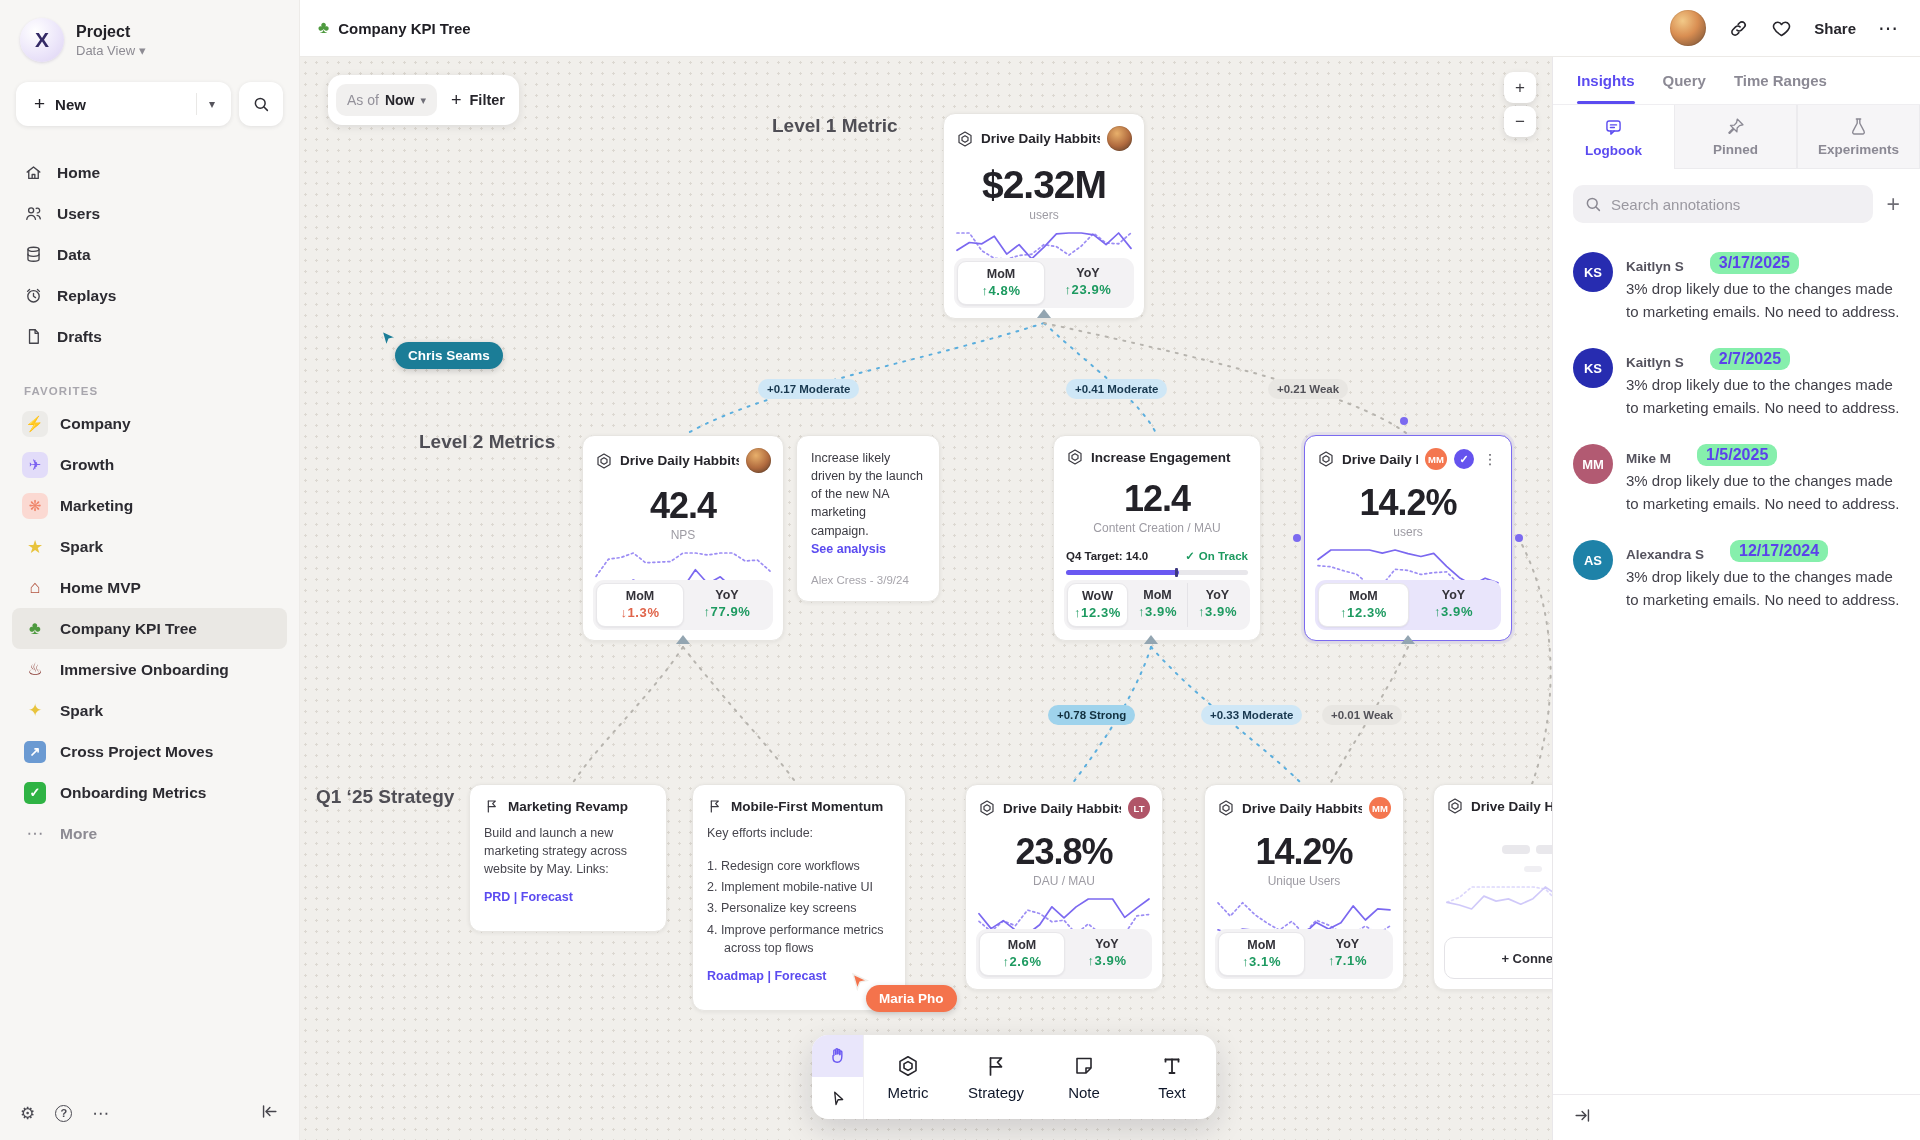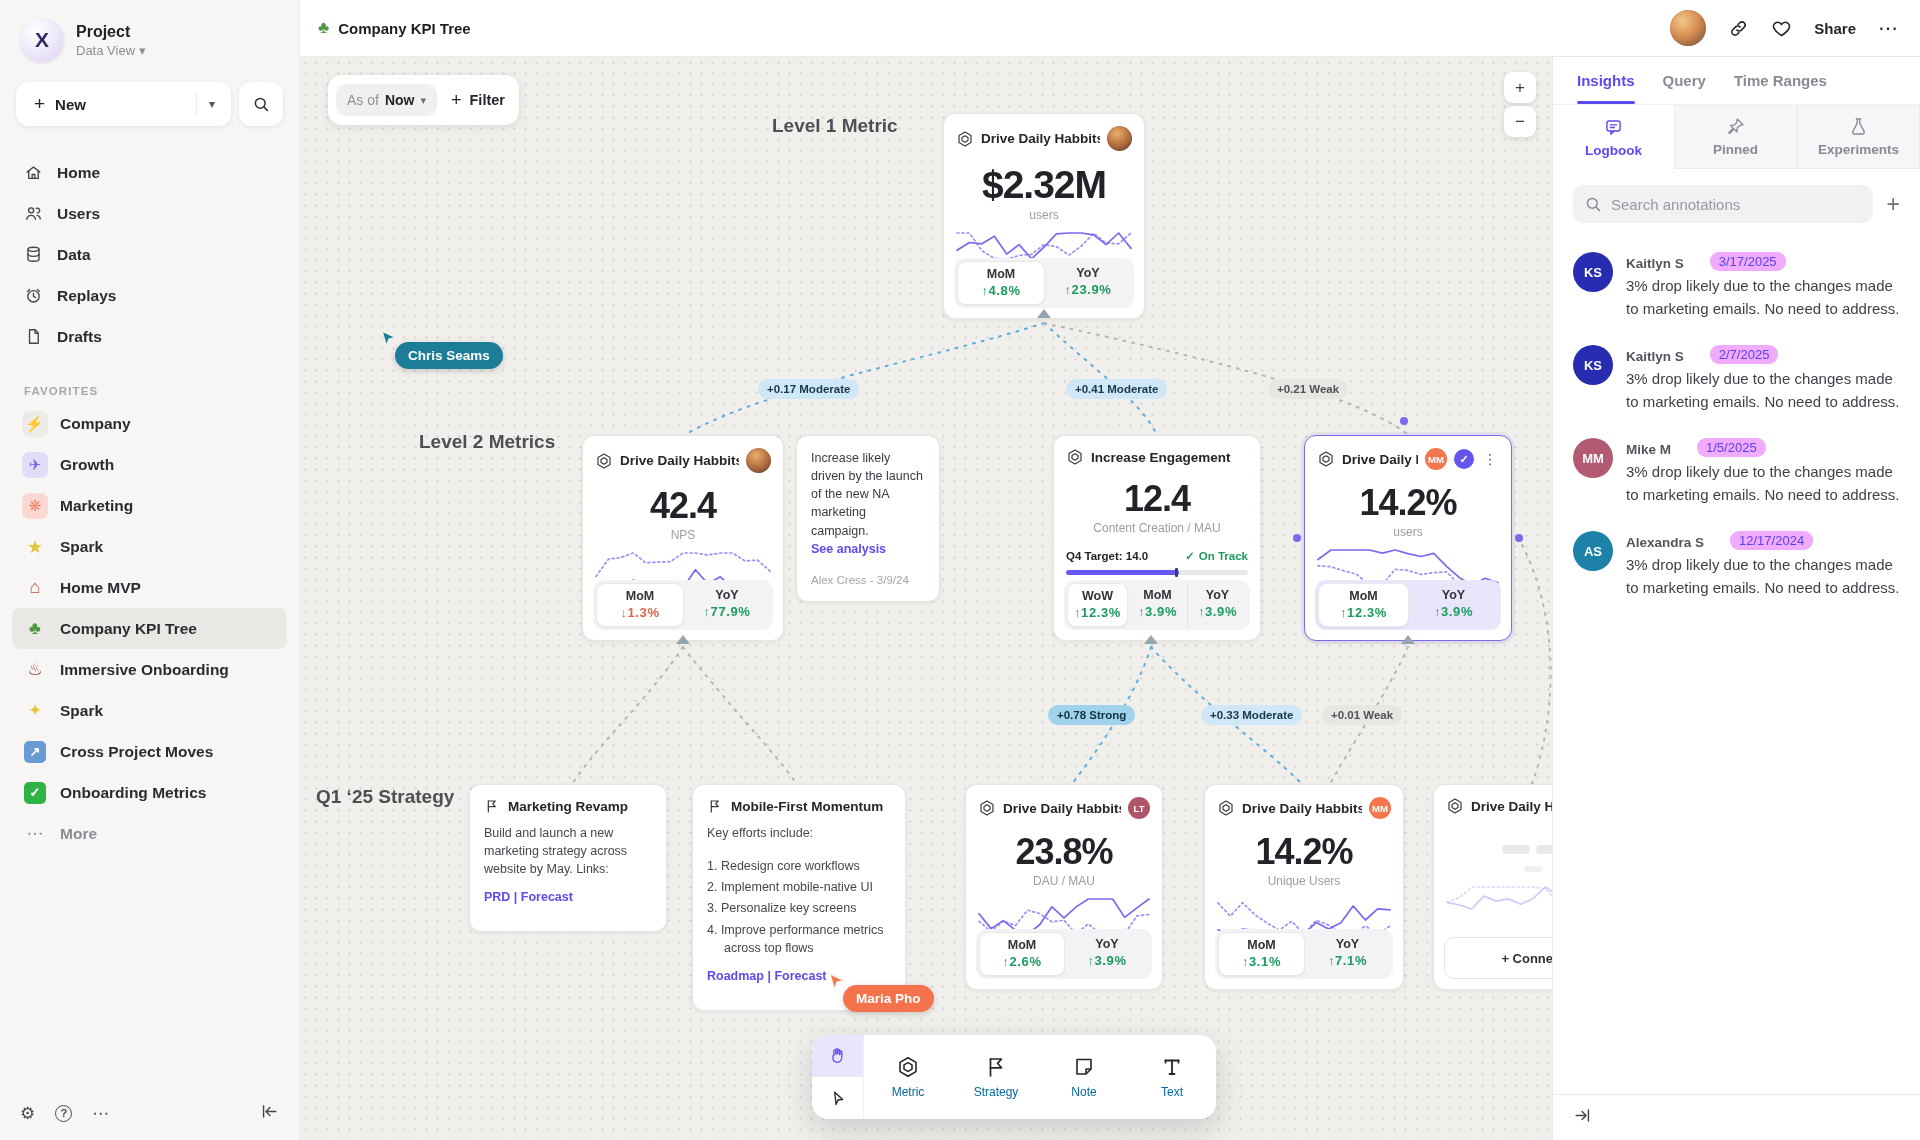--- a/index.html
+++ b/index.html
@@ -135,21 +135,21 @@
   .cursor-tag svg { position:absolute; left:-16px; top:-13px; }
   .cursor-pill { color:#fff; font-size:13.5px; font-weight:600; padding:6px 13px; border-radius:15px; white-space:nowrap;
     box-shadow:0 2px 6px rgba(20,20,30,.18); }
 
   .toolbar { position:absolute; left:512px; top:978px; height:84px; background:#fff; border-radius:16px;
     box-shadow:0 10px 30px rgba(20,20,40,.16); display:flex; z-index:5; overflow:hidden; }
   .tb-left { width:52px; border-right:1px solid #efeef1; display:flex; flex-direction:column; }
   .tb-mode { flex:1; display:flex; align-items:center; justify-content:center; cursor:pointer; }
   .tb-mode.active { background:#e9e6fb; }
   .tb-tool { width:88px; display:flex; flex-direction:column; align-items:center; justify-content:center; gap:6px; cursor:pointer; }
-  .tb-tool .tl { font-size:12px; color:#0369a1; }
+  .tb-tool .tl { font-size:15px; color:#0f172a; }
 
   
   .panel { position:relative; flex:1; background:#fff; border-left:1px solid #e9e7ea; display:flex; flex-direction:column; }
   .ptabs { display:flex; gap:28px; padding:0 0 0 24px; height:48px; align-items:center; border-bottom:1px solid #efeef1; flex:0 0 48px; }
   .ptab { position:relative; font-size:15px; font-weight:600; color:#8b8994; cursor:pointer; height:100%; display:flex; align-items:center; }
   .ptab.active { color:#5b4bf0; }
   .ptab.active::after { content:""; position:absolute; left:0; right:0; bottom:0; height:3px; background:#5b4bf0; border-radius:2px; }
   .hero { background:linear-gradient(180deg, #ffffff 0%, #f0edfa 40%, #e7e2f7 100%); padding:40px 24px 18px 24px; }
   .hero-chip { width:46px; height:46px; border-radius:12px; background:linear-gradient(160deg,#f3eefc,#e2daf6);
     display:flex; align-items:center; justify-content:center; box-shadow:0 1px 3px rgba(80,60,140,.14); }
@@ -167,21 +167,21 @@
   .search-input { width:100%; height:38px; background:#f1f0f3; border:none; border-radius:10px; padding:0 12px 0 38px;
     font-size:15px; color:#2f2e35; font-family:"Liberation Sans",sans-serif; outline:none; }
   .search-input::placeholder { color:#9a98a0; }
   .add-ann { font-size:23px; color:#6f6e76; cursor:pointer; line-height:1; }
   .ann-list { flex:1; overflow:hidden; padding:4px 20px 0 20px; }
   .ann-item { display:flex; gap:13px; margin-top:25px; }
   .ann-avatar { width:40px; height:40px; border-radius:50%; color:#fff; font-size:13px; font-weight:700;
     display:flex; align-items:center; justify-content:center; flex:0 0 40px; }
   .ann-head { display:flex; align-items:flex-end; gap:26px; }
   .ann-author { font-size:13.5px; font-weight:600; color:#55535e; }
-  .ann-date { background:#f0abfc; color:#5b43ea; font-size:13px; font-weight:400; padding:2px 9px; border-radius:9px; }
+  .ann-date { background:#86efac; color:#5b43ea; font-size:16px; font-weight:700; padding:2px 9px; border-radius:9px; }
   .ann-text { margin-top:4px; font-size:15px; line-height:1.5; color:#403f48; }
   .panel-foot { flex:0 0 46px; border-top:1px solid #eceaed; display:flex; align-items:center; padding:0 20px; }
 </style>
 </head>
 <body>
 
 <div class="app">
 
   <aside class="sidebar">
     <div class="sb-head">
@@ -627,21 +627,21 @@
           <div class="sk-row" style="margin-top:12px">
               <span class="sk-bar" style="width:18px;height:6px;background:#f0eff3"></span>
             </div>
           <svg class="spark" width="176" height="40" style="opacity:.35;margin-top:10px">
               <polyline points="2.0,20.3 14.3,15.5 26.6,5.0 38.9,5.0 51.1,5.0 63.4,5.0 75.7,5.0 88.0,5.0 100.3,7.0 112.6,19.6 124.9,24.9 137.1,33.7 149.4,26.6 161.7,15.2 174.0,17.3" fill="none" stroke="#9c8df4" stroke-width="1.7" stroke-linejoin="round" stroke-linecap="round" stroke-dasharray="2 3"></polyline>
               <polyline points="2.0,20.4 14.3,23.0 26.6,27.0 38.9,14.1 51.1,19.1 63.4,16.9 75.7,22.2 88.0,16.7 100.3,5.0 112.6,13.4 124.9,10.1 137.1,5.0 149.4,5.0 161.7,5.0 174.0,5.0" fill="none" stroke="#7b68f0" stroke-width="1.7" stroke-linejoin="round" stroke-linecap="round"></polyline>
             </svg>
           <div class="connect-btn">+ Connect</div>
         </div>
 
-        <div class="cursor-tag" style="left:543px;top:928px">
+        <div class="cursor-tag" style="left:566px;top:928px">
           <svg width="22" height="22" viewBox="0 0 22 22">
               <path d="M3 2l14 6.5-7 1.6L7.3 17z" fill="#f4734c" stroke="#f1efeb" stroke-width="1.4"></path>
             </svg>
           <div class="cursor-pill" style="background: rgb(244, 115, 76);">Maria Pho</div>
         </div>
 
         <div class="toolbar">
           <div class="tb-left">
             <div class="tb-mode active">
               <svg width="20" height="20" viewBox="0 0 24 24" fill="none" stroke="#6a58f2" stroke-width="1.7" stroke-linecap="round" stroke-linejoin="round">

